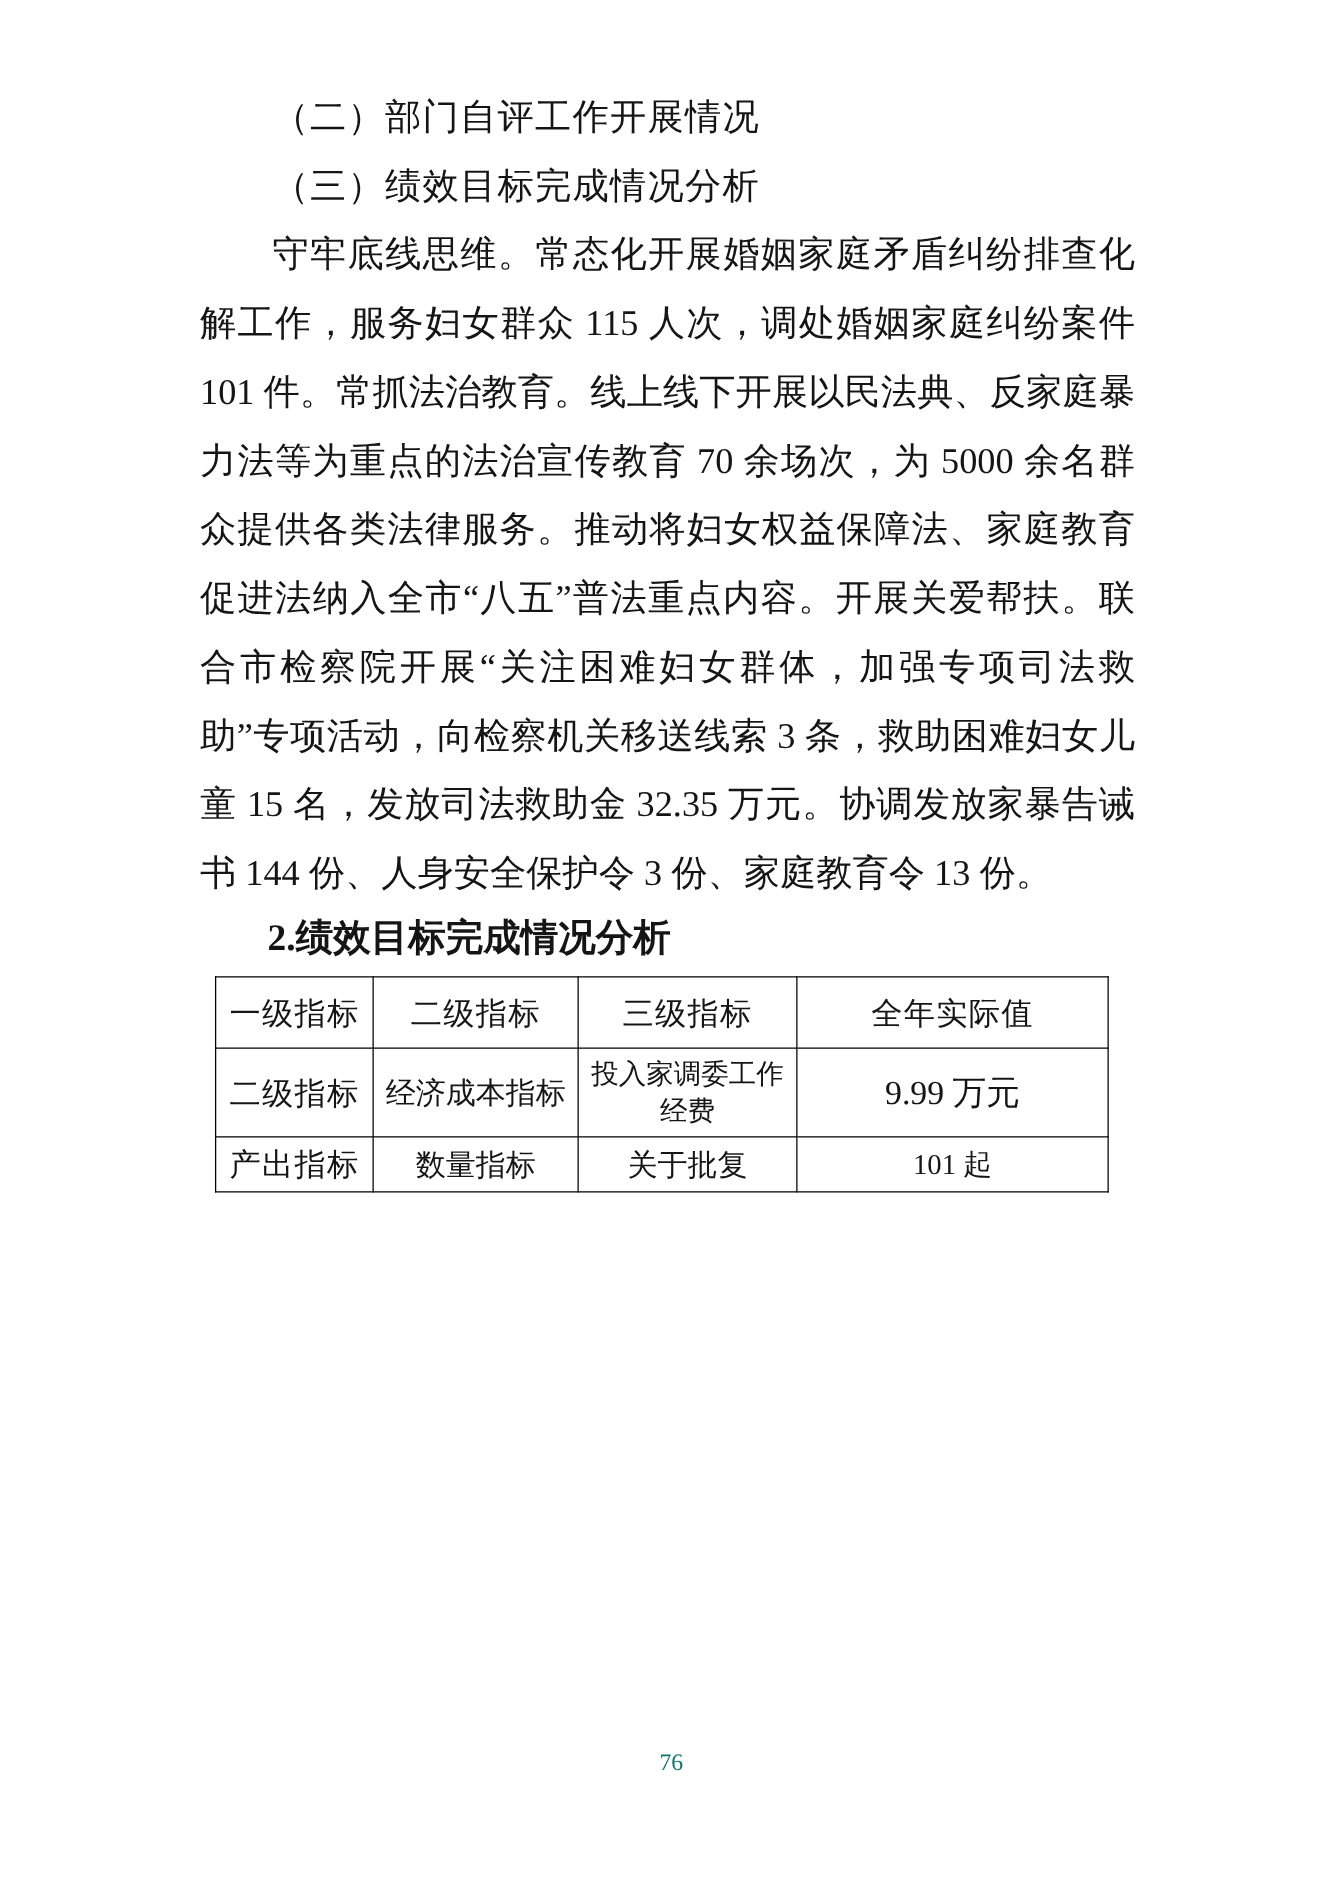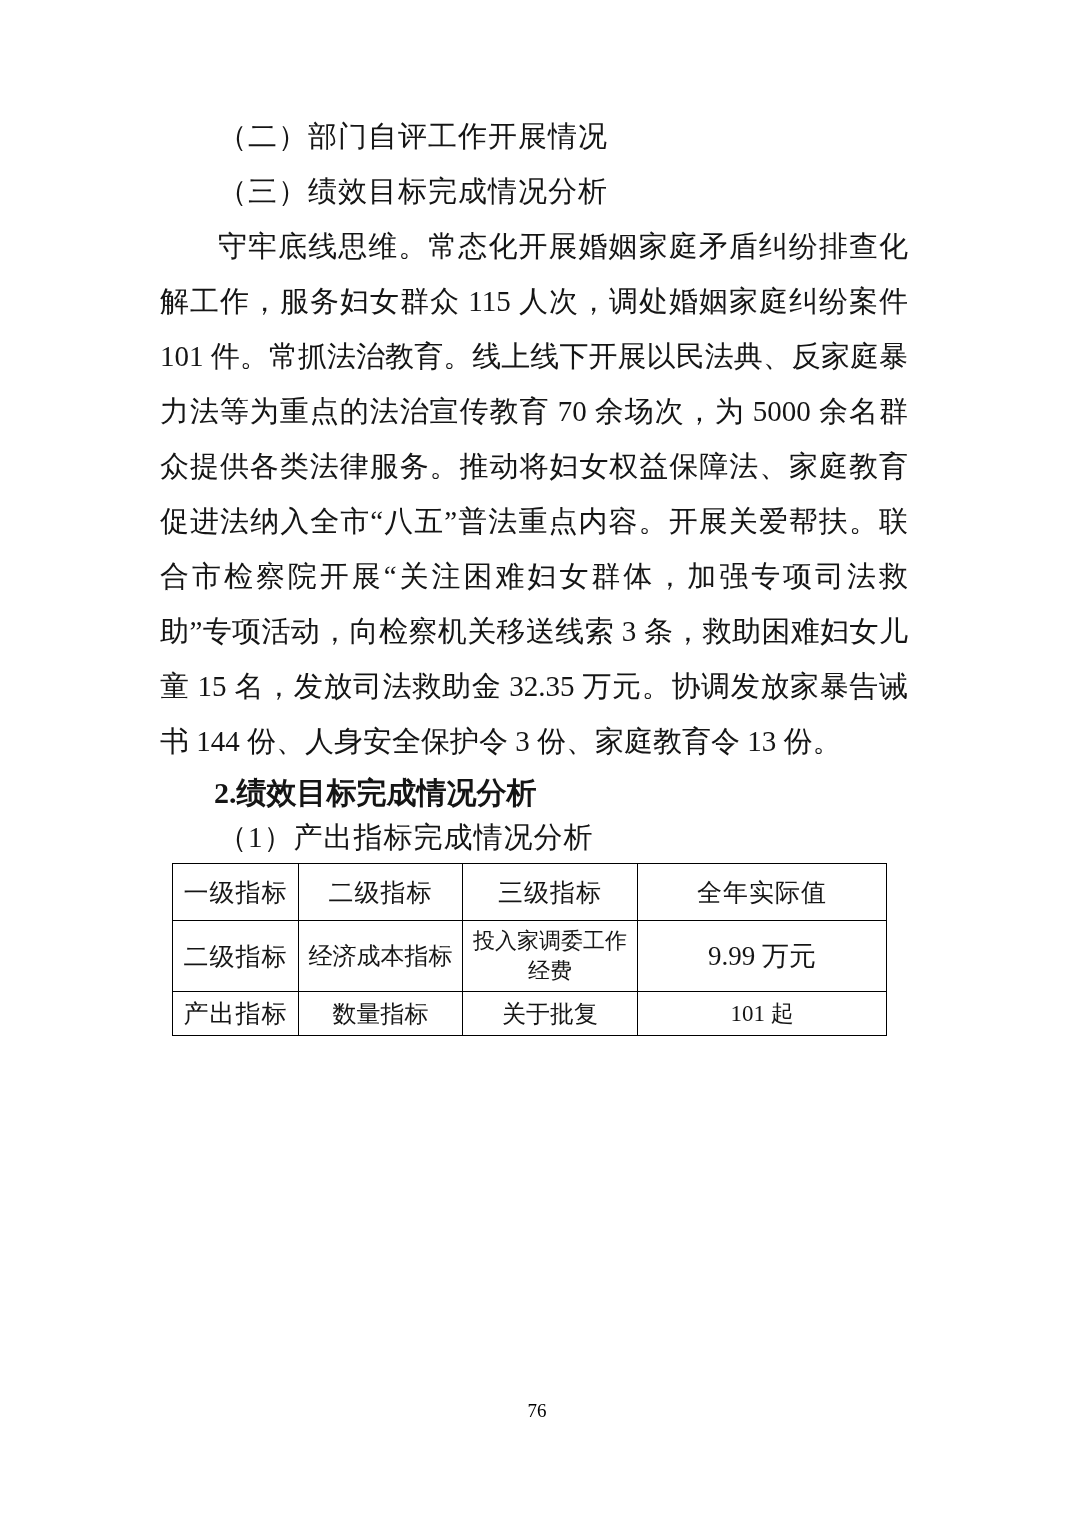--- a/index.html
+++ b/index.html
@@ -14,21 +14,21 @@
     background: #ffffff;
     overflow: hidden;
     color: #151515;
     font-family: "Liberation Serif", "DejaVu Serif", serif;
   }
   .content {
     position: absolute;
     left: 160px;
     top: 0;
     width: 748px;
-    padding-top: 109px;
+    padding-top: 67px;
   }
   .content p {
     margin: 0;
   }
   .b-heading {
     font-size: 29px;
     line-height: 55px;
     text-indent: 2em;
     letter-spacing: 1px;
     font-weight: 400;
@@ -79,40 +79,39 @@
   td.c-lg     { font-size: 27px; }
   td.c-sm     { font-size: 23px; }
   td.no-bottom { border-bottom: none; }
   .page-number {
     position: absolute;
     top: 1400px;
     left: 0;
     width: 100%;
     text-align: center;
     font-size: 19px;
-    color: #000000;
+    color: #0f766e;
   }
 </style>
 </head>
 <body>
 
 <div class="page">
   <div class="content">
 
     <p class="b-heading">（二）部门自评工作开展情况</p>
 
 
     <p class="b-heading">（三）绩效目标完成情况分析</p>
 
 
     <p class="b-para">守牢底线思维。常态化开展婚姻家庭矛盾纠纷排查化解工作，服务妇女群众 115 人次，调处婚姻家庭纠纷案件 101 件。常抓法治教育。线上线下开展以民法典、反家庭暴力法等为重点的法治宣传教育 70 余场次，为 5000 余名群众提供各类法律服务。推动将妇女权益保障法、家庭教育促进法纳入全市“八五”普法重点内容。开展关爱帮扶。联合市检察院开展“关注困难妇女群体，加强专项司法救助”专项活动，向检察机关移送线索 3 条，救助困难妇女儿童 15 名，发放司法救助金 32.35 万元。协调发放家暴告诫书 144 份、人身安全保护令 3 份、家庭教育令 13 份。</p>
 
     <p class="b-heading-bold lh48">2.绩效目标完成情况分析</p>
 
-    <p class="b-sub">（1）产出指标完成情况分析</p>
 
     <table class="indicator-table">
       <colgroup>
         <col style="width:126px">
         <col style="width:164px">
         <col style="width:175px">
         <col style="width:249px">
       </colgroup>
       <tbody>
         <tr class="row-head">

